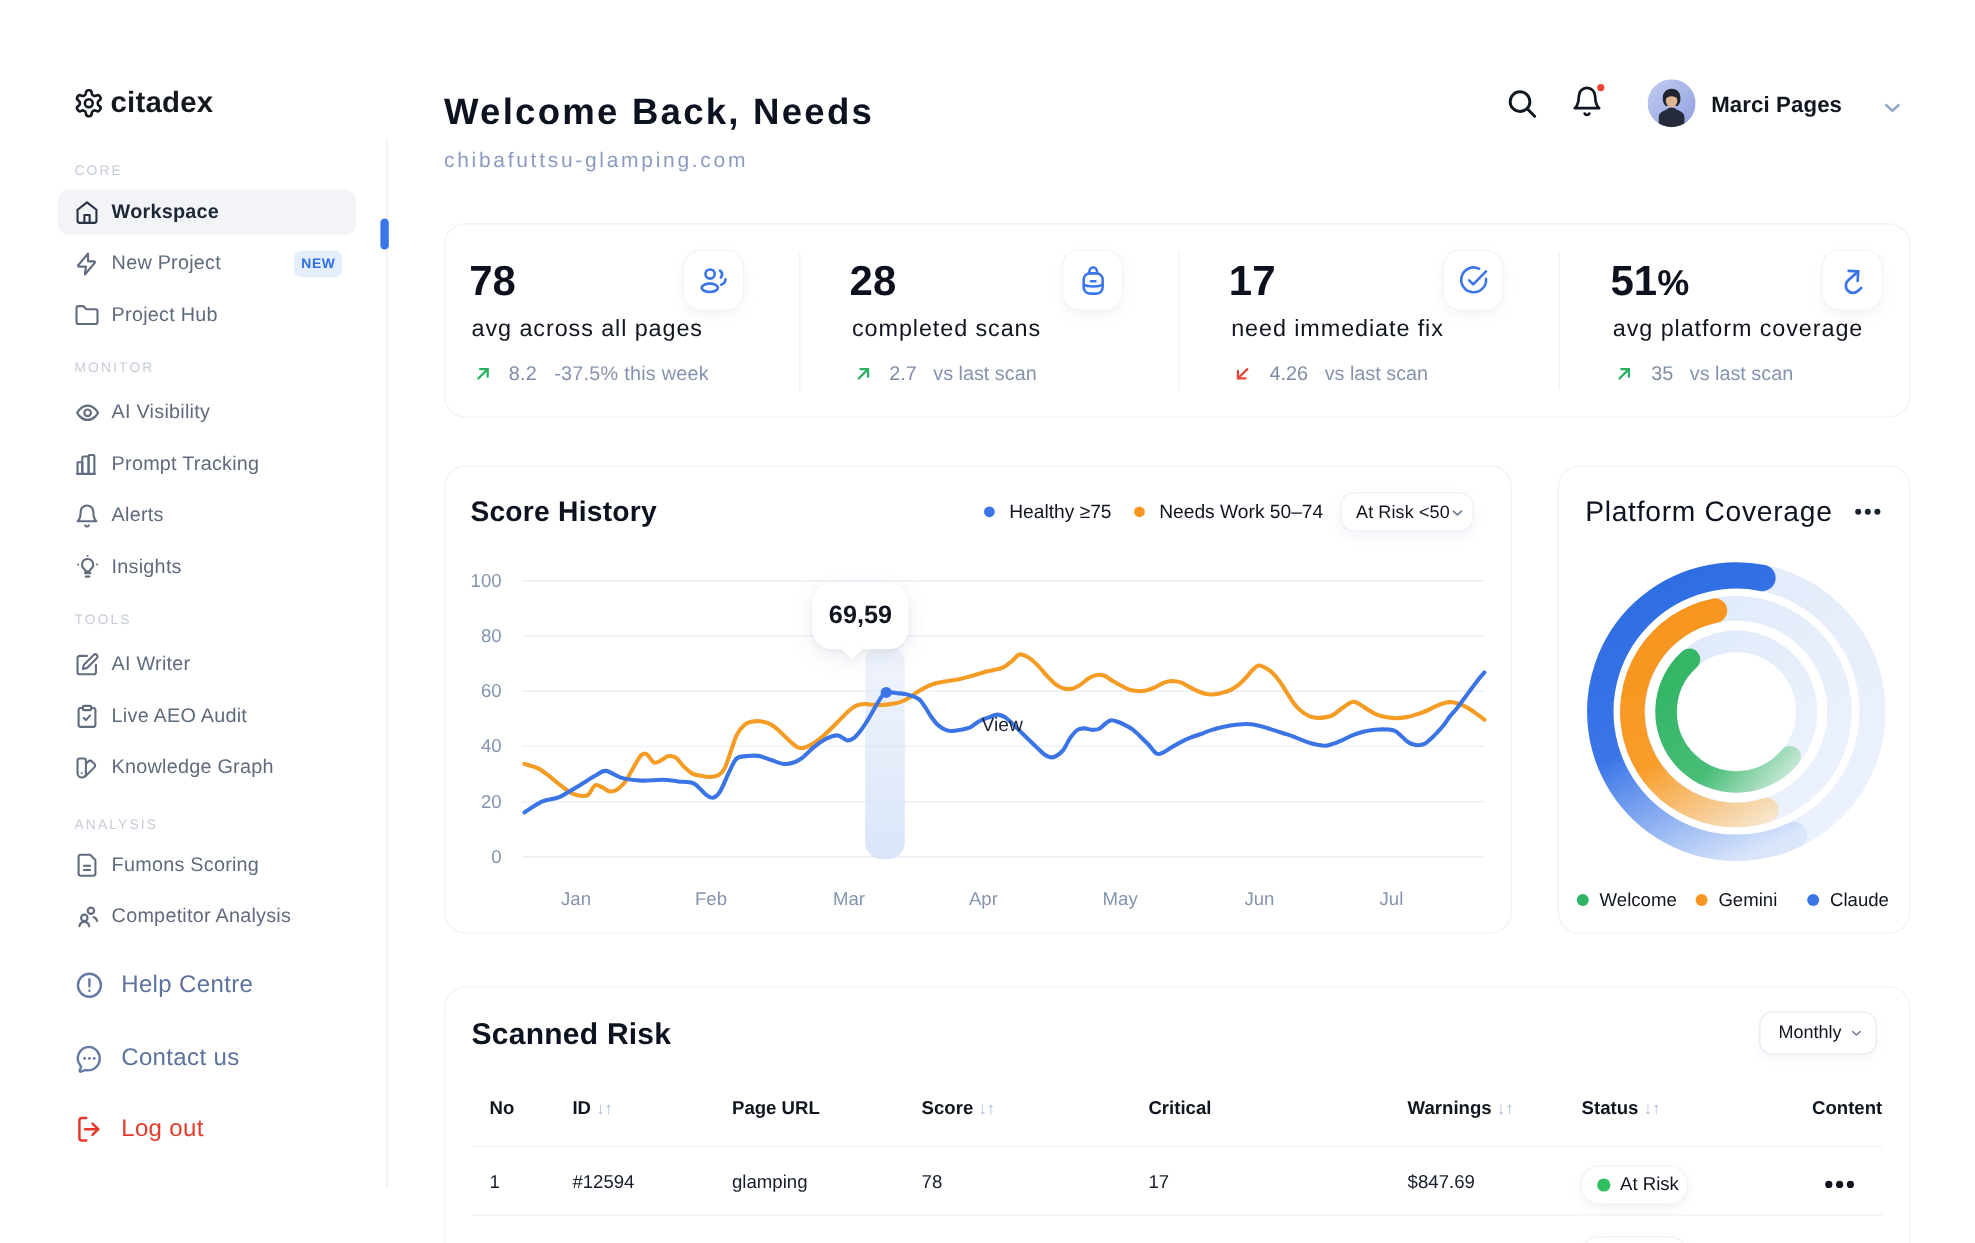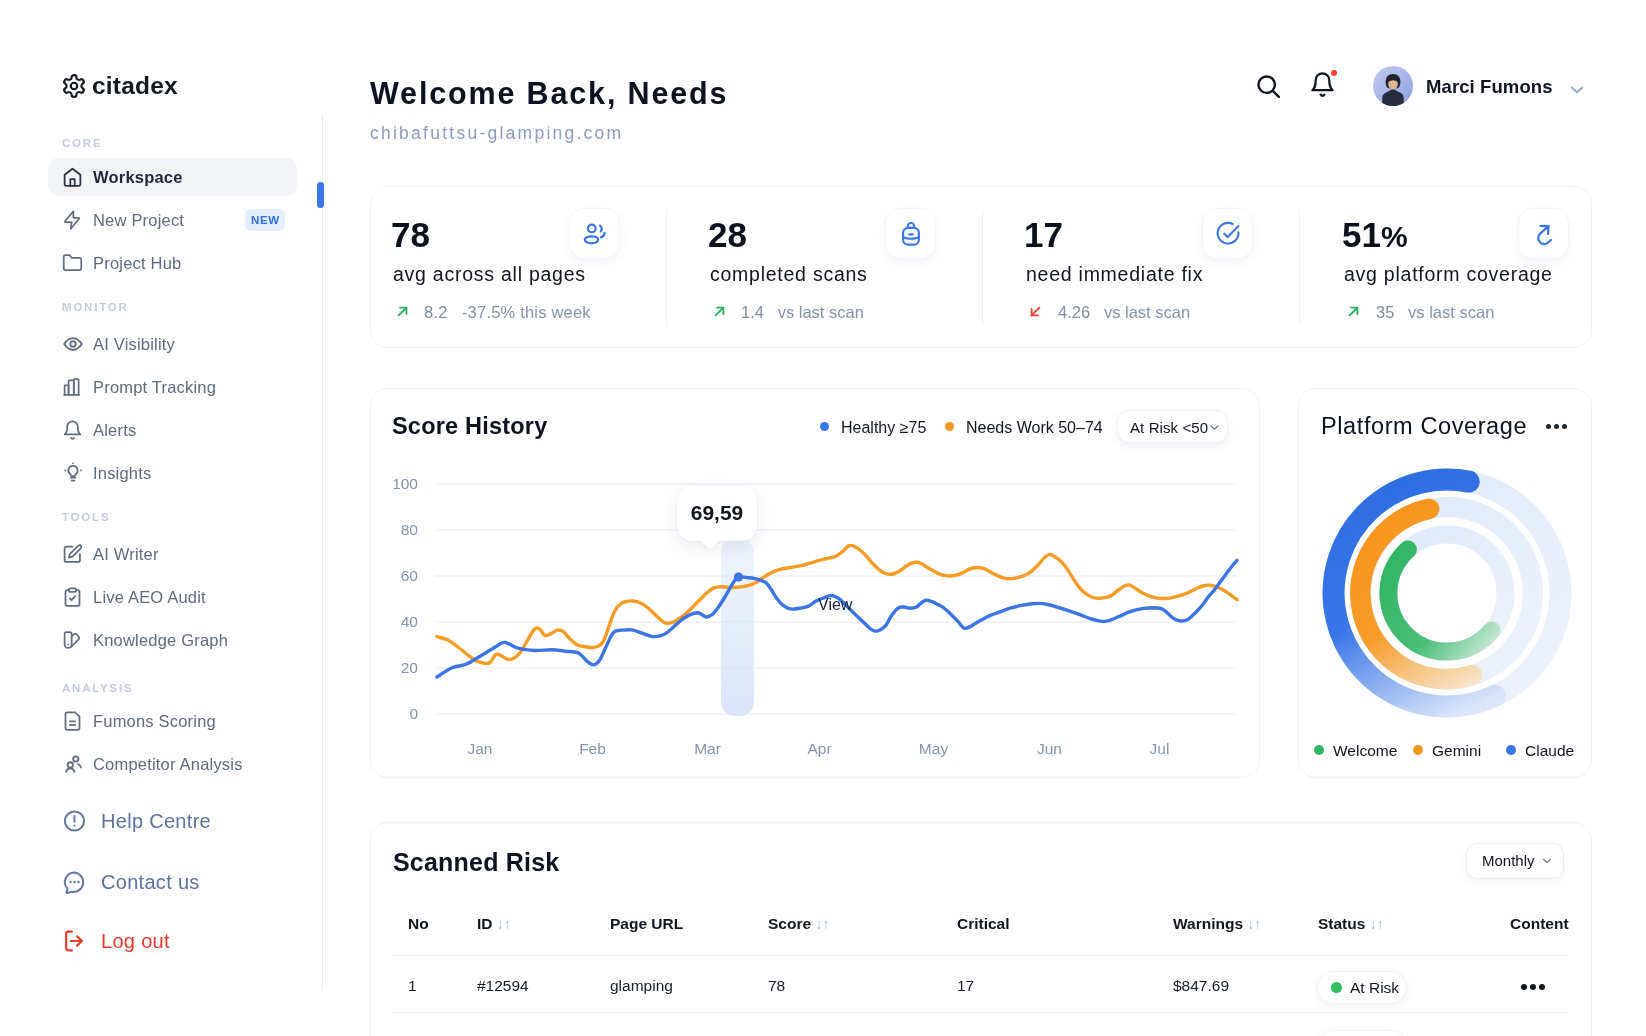--- a/index.html
+++ b/index.html
@@ -1,21 +1,21 @@
 <!DOCTYPE html>
 <html><head>
 <meta charset="utf-8">
 <style>
 *{margin:0;padding:0;box-sizing:border-box}
 html,body{width:1646px;height:1036px;background:#fff;overflow:hidden}
 body{font-family:"Liberation Sans",sans-serif;color:#121826;-webkit-font-smoothing:antialiased}
 #app{position:absolute;left:0;top:0;width:1646px;height:1036px;background:#fff;overflow:hidden}
 .abs{position:absolute}
 .card{position:absolute;background:#fff;border:1.5px solid #eef1f7;border-radius:18px}
-.seclabel{position:absolute;font-size:11.5px;font-weight:700;letter-spacing:1.8px;color:#c5ccd9}
+.seclabel{position:absolute;font-size:11.5px;font-weight:400;letter-spacing:1.8px;color:#c5ccd9}
 .nav{position:absolute;left:62px;font-size:16.5px;color:#5f6b7d;white-space:nowrap}
 .nav svg{position:absolute;left:0;top:50%;transform:translateY(-50%)}
 .nav span{position:absolute;left:31px;top:50%;transform:translateY(-50%);letter-spacing:.2px}
 .bnav{position:absolute;left:62px;font-size:20px;color:#5d729e;white-space:nowrap;letter-spacing:.3px}
 .bnav svg{position:absolute;left:0;top:50%;transform:translateY(-50%)}
 .bnav span{position:absolute;left:39px;top:50%;transform:translateY(-50%)}
 .statnum{position:absolute;font-size:35px;font-weight:700;color:#0c111d;letter-spacing:0}
 .statlbl{position:absolute;font-size:19.5px;color:#10151f;letter-spacing:.75px;white-space:nowrap}
 .ibox{position:absolute;width:51px;height:51px;background:#fff;border:1.5px solid #f1f4f9;border-radius:15px;box-shadow:0 4px 10px rgba(140,160,190,.10)}
 .ibox svg{position:absolute;left:50%;top:50%;transform:translate(-50%,-50%)}
@@ -196,21 +196,21 @@
       </linearGradient>
     </defs>
     <g clip-path="url(#avc)">
       <rect width="40" height="40" fill="url(#avbg)"></rect>
       <path d="M20 8c4.6 0 7.4 3.3 7.4 7.8 0 1.8-.4 3.5-1 4.6l-1.4 1.9H15l-1.4-1.9c-.6-1.1-1-2.8-1-4.6C12.6 11.3 15.4 8 20 8Z" fill="#20242f"></path>
       <ellipse cx="20" cy="17.8" rx="4.8" ry="5.8" fill="#e0b48e"></ellipse>
       <path d="M15.2 16c0-3.7 1.8-5.1 4.8-5.1s4.8 1.4 4.8 5.1c-1.6-1.1-3.1-1.8-4.8-1.8s-3.2.7-4.8 1.8Z" fill="#20242f"></path>
       <path d="M20 23.6c1.9 0 3 .7 3.8 1.4l3.1 1.6c2.4 1.1 3.8 2.8 3.8 5.2V40H9.3v-8.2c0-2.4 1.4-4.1 3.8-5.2l3.1-1.6c.8-.7 1.9-1.4 3.8-1.4Z" fill="#262b3c"></path>
     </g>
   </svg>
-  <div class="abs" style="left:1426px;top:76px;font-size:18.5px;font-weight:600;color:#10151f;letter-spacing:.1px">Marci Fumons</div>
+  <div class="abs" style="left:1426px;top:76px;font-size:18.5px;font-weight:600;color:#10151f;letter-spacing:.1px">Marci Pages</div>
   <svg class="abs" style="left:1566px;top:79px" width="22" height="22" viewBox="0 0 24 24" fill="none" stroke="#95a8cd" stroke-width="2.4" stroke-linecap="round" stroke-linejoin="round">
       <path d="m6.5 9.5 5.5 5 5.5-5"></path>
     </svg>
 
   <div class="card" style="left:370px;top:186px;width:1222px;height:162px"></div>
   <div class="vdiv" style="left:666px;top:210px;height:115px"></div>
   <div class="vdiv" style="left:982px;top:210px;height:115px"></div>
   <div class="vdiv" style="left:1299px;top:210px;height:115px"></div>
 
   <div class="statnum" style="left:391px;top:215px">78</div>
@@ -236,21 +236,21 @@
         <path d="M9.2 6.5V5a2.8 2.8 0 0 1 5.6 0v1.5"></path>
         <rect x="5" y="6.5" width="14" height="15" rx="4.5"></rect>
         <path d="M10.4 12.3h3.2"></path>
         <path d="M5 14.8c2.6 1.9 11.4 1.9 14 0"></path>
       </svg>
     </div>
   <svg class="abs" style="left:711px;top:303px" width="17" height="17" viewBox="0 0 24 24" fill="none" stroke="#27b061" stroke-width="2.6" stroke-linecap="round" stroke-linejoin="round">
       <path d="M6.5 17.5 17.5 6.5"></path>
       <path d="M8.5 6.5h9v9"></path>
     </svg>
-  <div class="abs" style="left:741px;top:303px;font-size:16.5px"><span style="color:#7e8ca6">1.4</span><span style="color:#8593af">&nbsp;&nbsp; vs last scan</span></div>
+  <div class="abs" style="left:741px;top:303px;font-size:16.5px"><span style="color:#7e8ca6">2.7</span><span style="color:#8593af">&nbsp;&nbsp; vs last scan</span></div>
 
   <div class="statnum" style="left:1024px;top:215px">17</div>
   <div class="statlbl" style="left:1026px;top:263px">need immediate fix</div>
   <div class="ibox" style="left:1202px;top:208px">
       <svg width="27" height="27" viewBox="0 0 24 24" fill="none" stroke="#3b76e8" stroke-width="1.9" stroke-linecap="round" stroke-linejoin="round">
         <path d="M21.2 10.5a9.2 9.2 0 1 1-5-7.4"></path>
         <path d="m8.7 11.7 3 3L21.2 5"></path>
       </svg>
     </div>
   <svg class="abs" style="left:1027px;top:303px" width="17" height="17" viewBox="0 0 24 24" fill="none" stroke="#e8463a" stroke-width="2.6" stroke-linecap="round" stroke-linejoin="round">

